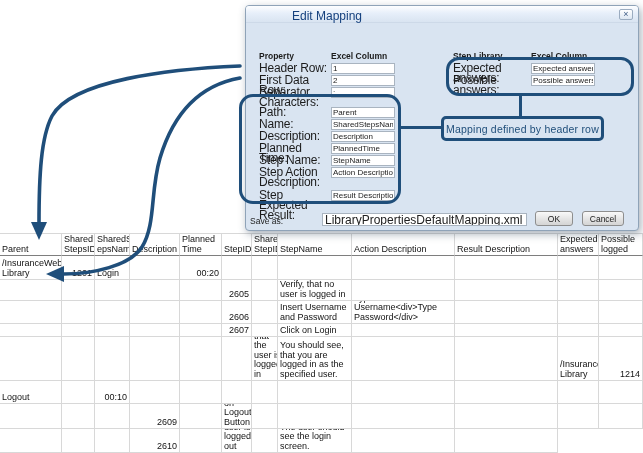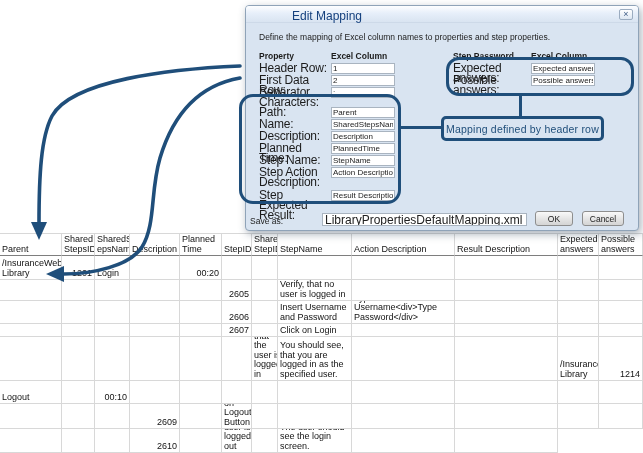--- a/index.html
+++ b/index.html
@@ -130,21 +130,21 @@
 Time</div>
     <div class="cell head">StepID</div>
     <div class="cell head">Shared
 StepID</div>
     <div class="cell head">StepName</div>
     <div class="cell head">Action Description</div>
     <div class="cell head">Result Description</div>
     <div class="cell head">Expected
 answers</div>
     <div class="cell head">Possible
-answers</div>
+logged</div>
     <div class="cell">/InsuranceWeb Library</div>
     <div class="cell num">1201</div>
     <div class="cell">Login</div>
     <div class="cell"></div>
     <div class="cell num">00:20</div>
     <div class="cell num"></div>
     <div class="cell"></div>
     <div class="cell"></div>
     <div class="cell"></div>
     <div class="cell"></div>
@@ -233,25 +233,24 @@
     <div class="cell"></div>
     <div class="cell"></div>
   </div>
 
 <div id="edit-mapping-dialog">
   <div id="dialog-titlebar">
     <span id="dialog-title">Edit Mapping</span>
     <span id="dialog-close">×</span>
   </div>
 
-  <div id="dialog-description">Define the mapping of Excel column names to properties and step properties.</div>
 
   <span id="ph-left" class="col-head">Property</span>
   <span id="eh-left" class="col-head">Excel Column</span>
-  <span id="ph-right" class="col-head">Step Password</span>
+  <span id="ph-right" class="col-head">Step Library</span>
   <span id="eh-right" class="col-head">Excel Column</span>
 
   <div id="left-fields" class="fields">
       <div class="frow">
         <span class="flabel">Header Row:</span>
         <input class="finput" value="1" style="">
       </div>
       <div class="frow">
         <span class="flabel">First Data Row:</span>
         <input class="finput" value="2" style="">

